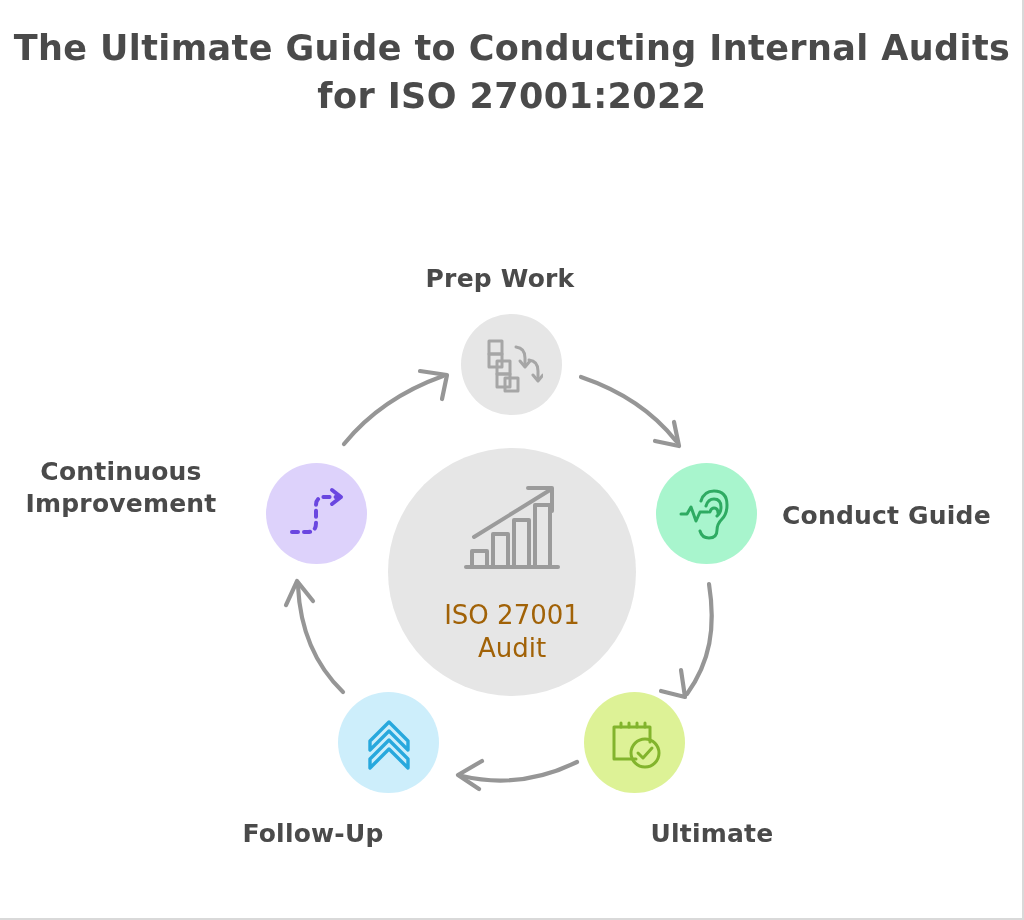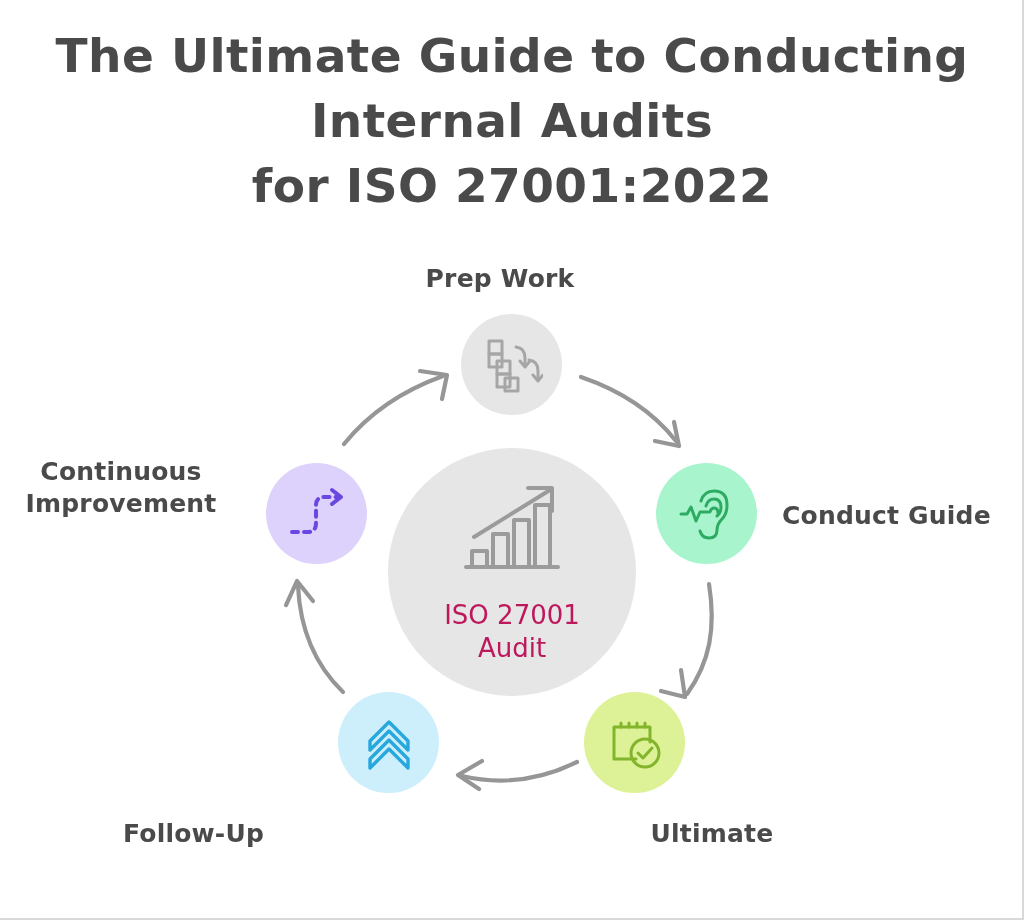--- a/index.html
+++ b/index.html
@@ -22,21 +22,21 @@
   }
 
   
   #title {
     position: absolute;
     left: 0;
     top: 24px;
     width: 1024px;
     text-align: center;
     font-family: "DejaVu Sans", sans-serif;
-    font-size: 47px;
+    font-size: 35px;
     font-weight: 700;
     line-height: 1.38;
     letter-spacing: 0.4px;
     color: #4a4a4a;
     white-space: pre-line;
   }
 
   
   #stage {
     position: absolute;
@@ -72,21 +72,21 @@
     flex-direction: column;
     align-items: center;
     justify-content: center;
   }
   .hub-label {
     font-family: "DejaVu Sans", sans-serif;
     font-size: 26px;
     font-weight: 400;
     line-height: 1.28;
     text-align: center;
-    color: #be185d;
+    color: #a16207;
     white-space: pre-line;
     margin-top: 20px;
   }
 
   
   .node-label {
     position: absolute;
     font-family: "DejaVu Sans", sans-serif;
     font-size: 25px;
     font-weight: 700;
@@ -98,21 +98,21 @@
   .lbl-prep {
     left: 300px; top: 263px; width: 400px; text-align: center;
   }
   .lbl-conduct {
     left: 782px; top: 500px; width: 240px; text-align: left;
   }
   .lbl-reporting {
     left: 522px; top: 818px; width: 380px; text-align: center;
   }
   .lbl-followup {
-    left: 123px; top: 818px; width: 380px; 
+    left: 123px; top: 818px; width: 380px; text-align: center;
   }
   .lbl-continuous {
     left: 2px; top: 456px; width: 238px; text-align: center;
   }
 </style>
 </head>
 <body>
 
 <div id="canvas">
 

